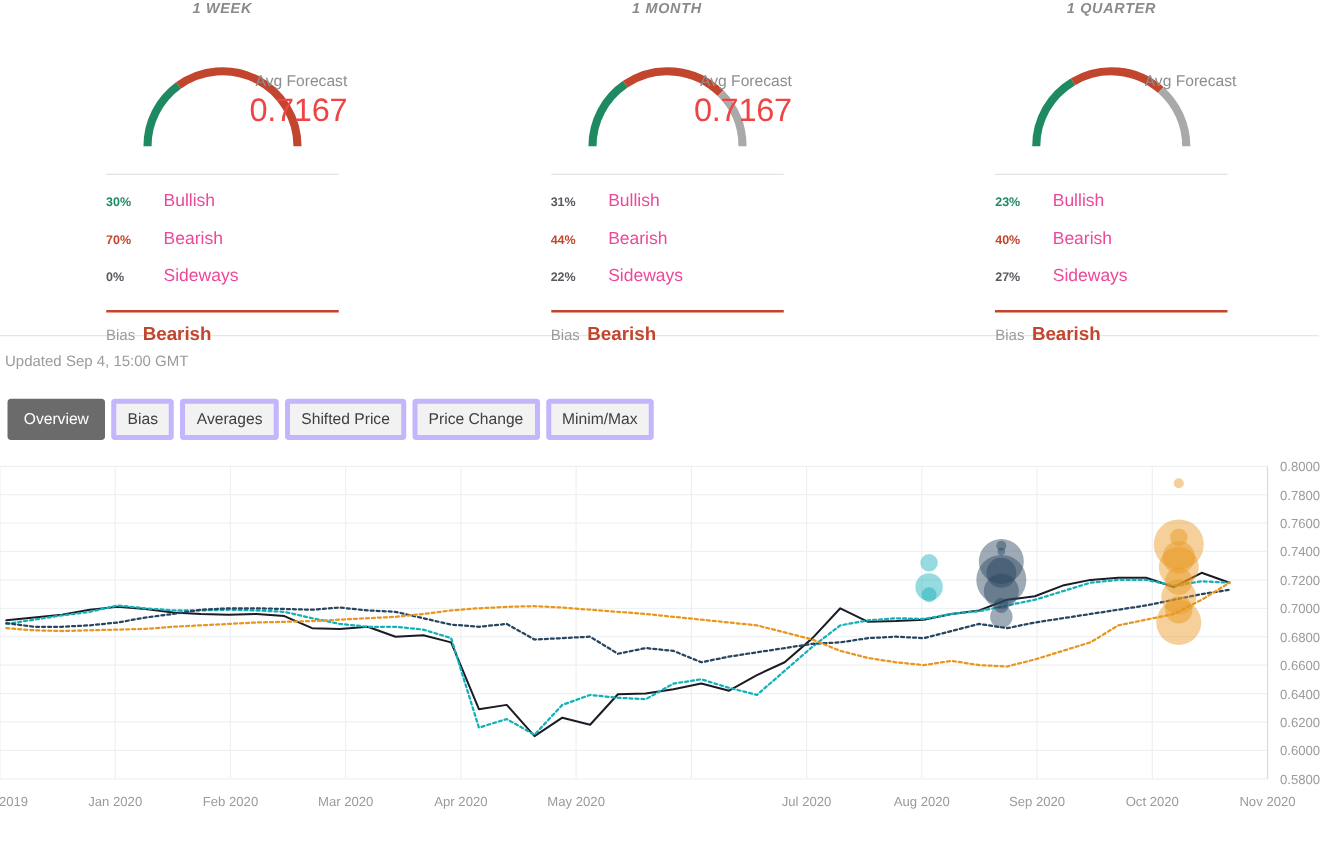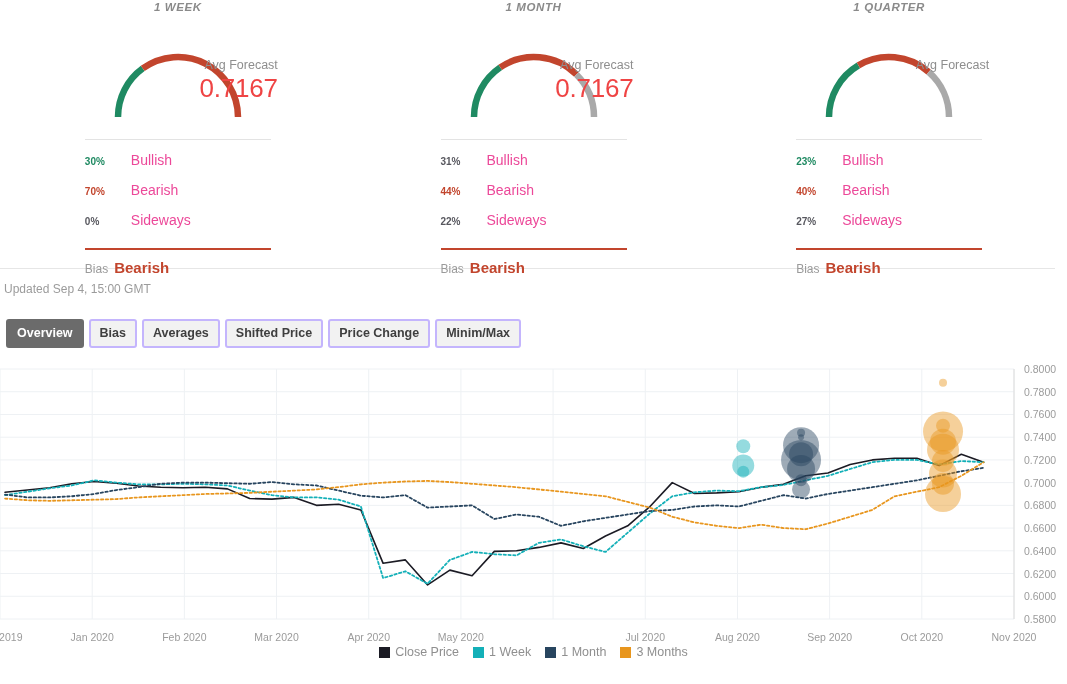--- a/index.html
+++ b/index.html
@@ -121,24 +121,24 @@
   }
 
   
   .tabs {
     display: flex;
     gap: 5px;
     padding: 23px 0 0 6px;
   }
   .tab {
     font-size: 12.5px;
-    font-weight: bold;
+    font-weight: normal;
     color: #3f3f3f;
     background: #f2f2f2;
-    border: 2px solid #c4b5fd;
+    border: 4px solid #c4b5fd;
     border-radius: 3px;
     padding: 5px 9px 6px 9px;
     line-height: 14px;
     cursor: pointer;
     white-space: nowrap;
   }
   .tab.active {
     background: #6b6b6b;
     border-color: #6b6b6b;
     color: #ffffff;
@@ -360,31 +360,13 @@
       <circle cx="943.0200000000001" cy="21.636363636363654" r="4" fill="#e8961e" fill-opacity="0.45"></circle>
       <circle cx="943.0200000000001" cy="64.81818181818184" r="7" fill="#e8961e" fill-opacity="0.45"></circle>
       <circle cx="943.0200000000001" cy="70.50000000000003" r="20" fill="#e8961e" fill-opacity="0.45"></circle>
       <circle cx="943.0200000000001" cy="80.72727272727275" r="13" fill="#e8961e" fill-opacity="0.45"></circle>
       <circle cx="943.0200000000001" cy="88.68181818181822" r="16" fill="#e8961e" fill-opacity="0.45"></circle>
       <circle cx="943.0200000000001" cy="100.04545454545459" r="11" fill="#e8961e" fill-opacity="0.45"></circle>
       <circle cx="943.0200000000001" cy="112.54545454545462" r="14" fill="#e8961e" fill-opacity="0.45"></circle>
       <circle cx="943.0200000000001" cy="122.77272727272734" r="11" fill="#e8961e" fill-opacity="0.45"></circle>
       <circle cx="943.0200000000001" cy="133.00000000000006" r="18" fill="#e8961e" fill-opacity="0.45"></circle>
     </svg>
-  <div class="legend" id="legend-container">
-      <div class="legend-item">
-        <span class="legend-swatch" style="background: rgb(27, 27, 36);"></span>
-        <span class="legend-text">Close Price</span>
-      </div>
-      <div class="legend-item">
-        <span class="legend-swatch" style="background: rgb(20, 176, 184);"></span>
-        <span class="legend-text">1 Week</span>
-      </div>
-      <div class="legend-item">
-        <span class="legend-swatch" style="background: rgb(40, 69, 95);"></span>
-        <span class="legend-text">1 Month</span>
-      </div>
-      <div class="legend-item">
-        <span class="legend-swatch" style="background: rgb(232, 150, 30);"></span>
-        <span class="legend-text">3 Months</span>
-      </div>
-    </div>
 </div>
 
 </body></html>

